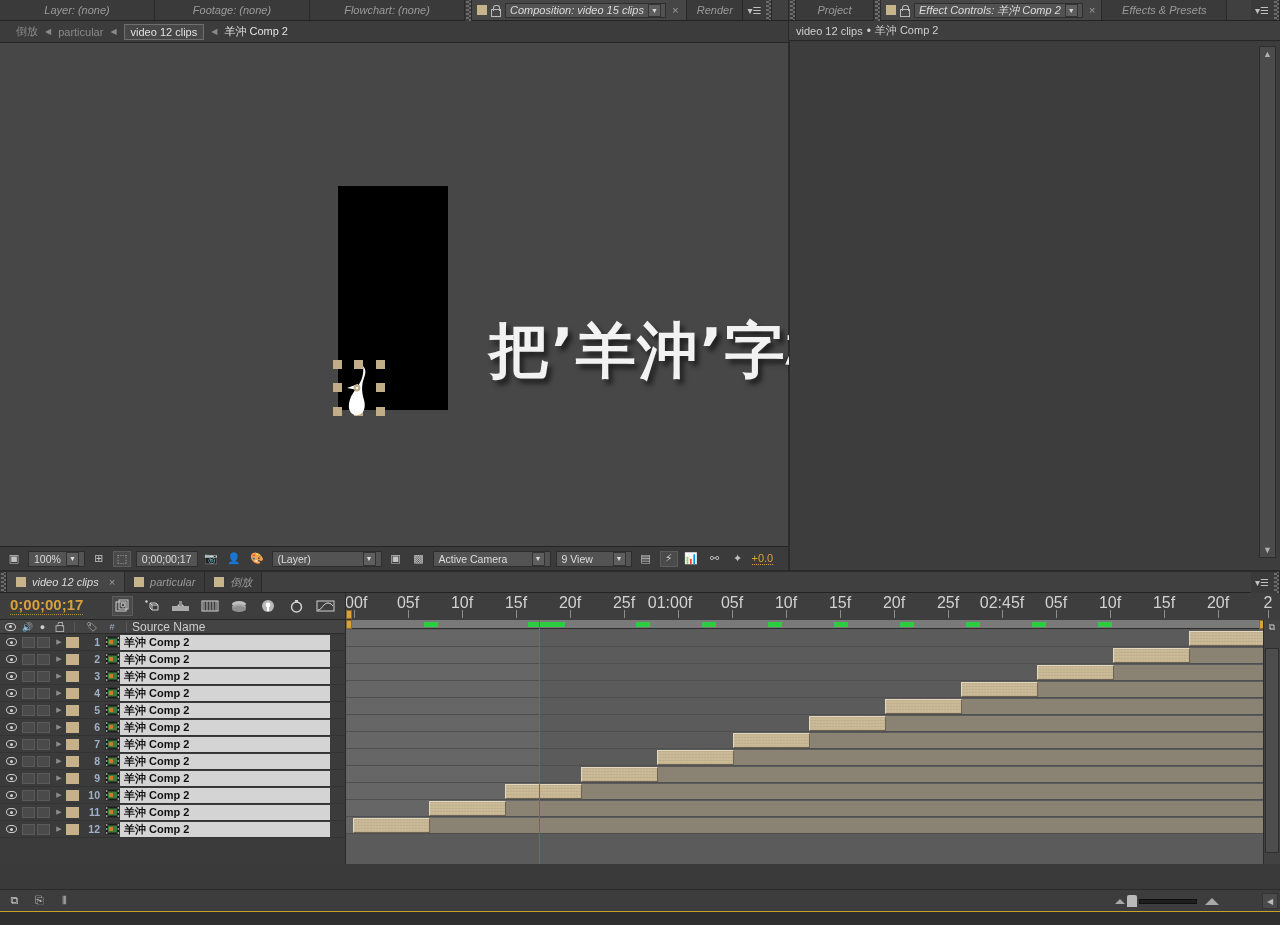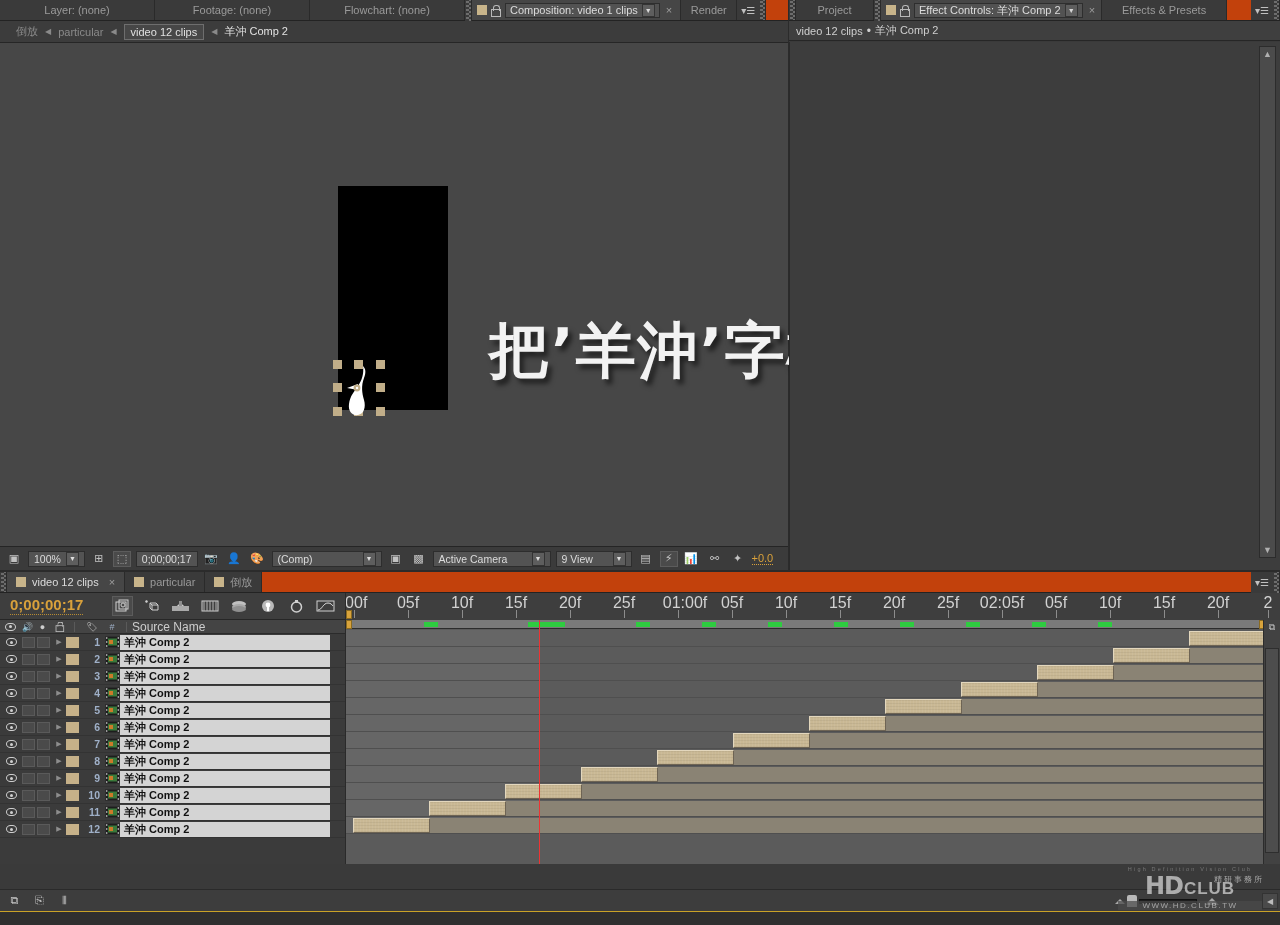--- a/index.html
+++ b/index.html
@@ -6,22 +6,23 @@
   html,body{
     width:1280px; height:925px; overflow:hidden;
     background:#2b2b2b;
     font-family:"Liberation Sans","DejaVu Sans",sans-serif;
     -webkit-font-smoothing:none;
   }
   #app{ position:relative; width:1280px; height:925px; background:#2b2b2b; }
 
   
   .tabbar{
-    height:21px; background:#c2410c; display:flex; align-items:stretch;
+    height:21px; background:#404040; display:flex; align-items:stretch;
     border-bottom:1px solid #232323;
+    font-style:italic;
   }
   .tab{
     display:flex; align-items:center; justify-content:center;
     font-size:11px; color:#9a9a9a; background:#3a3a3a;
     border-right:1px solid #2a2a2a; padding:0 10px; position:relative;
     white-space:nowrap;
   }
   .gripper{
     width:7px; background:
       radial-gradient(circle, #6d6d6d 45%, transparent 46%) 1px 4px/3px 4px repeat-y,
@@ -249,21 +250,21 @@
       <span>Flowchart: (none)</span>
     </div>
 
     <div id="comp-tab-wrap">
       <div class="gripper" style="height:21px;"></div>
       <div class="lockicons">
         <span class="sq-tan"></span>
         <span class="lockglyph"></span>
       </div>
       <div class="selbox">
-        <span>Composition: video 1 clips</span>
+        <span>Composition: video 15 clips</span>
         <span class="dropcaret">▼</span>
       </div>
       <span class="closex">×</span>
     </div>
 
     <div class="tab ltab" style="width:56px;">
       <span>Render</span>
     </div>
     <div class="panelmenu">▾☰</div>
     <div class="gripper"></div>
@@ -314,21 +315,21 @@
     </span>
     <span class="vb-icon">⊞</span>
     <span class="vb-icon" style="background:#4a4a4a;border:1px solid #5c5c5c;">⬚</span>
     <span class="vb-box">
       <span>0;00;00;17</span>
     </span>
     <span class="vb-icon">📷</span>
     <span class="vb-icon">👤</span>
     <span class="vb-icon">🎨</span>
     <span class="vb-box" style="width:110px;">
-      <span>(Comp)</span>
+      <span>(Layer)</span>
       <span class="dd" style="margin-left:auto;">▼</span>
     </span>
     <span class="vb-icon">▣</span>
     <span class="vb-icon">▩</span>
     <span class="vb-box" style="width:118px;">
       <span>Active Camera</span>
       <span class="dd" style="margin-left:auto;">▼</span>
     </span>
     <span class="vb-box" style="width:76px;">
       <span>9 View</span>
@@ -469,33 +470,33 @@
         <span class="rlab" style="left: 62px;">05f</span>
         <span class="rtick" style="left: 62px;"></span>
         <span class="rlab" style="left: 116px;">10f</span>
         <span class="rtick" style="left: 116px;"></span>
         <span class="rlab" style="left: 170px;">15f</span>
         <span class="rtick" style="left: 170px;"></span>
         <span class="rlab" style="left: 224px;">20f</span>
         <span class="rtick" style="left: 224px;"></span>
         <span class="rlab" style="left: 278px;">25f</span>
         <span class="rtick" style="left: 278px;"></span>
-        <span class="rlab" style="left: 339px;">01:00f</span>
+        <span class="rlab" style="left: 324px;">01:00f</span>
         <span class="rtick" style="left: 332px;"></span>
         <span class="rlab" style="left: 386px;">05f</span>
         <span class="rtick" style="left: 386px;"></span>
         <span class="rlab" style="left: 440px;">10f</span>
         <span class="rtick" style="left: 440px;"></span>
         <span class="rlab" style="left: 494px;">15f</span>
         <span class="rtick" style="left: 494px;"></span>
         <span class="rlab" style="left: 548px;">20f</span>
         <span class="rtick" style="left: 548px;"></span>
         <span class="rlab" style="left: 602px;">25f</span>
         <span class="rtick" style="left: 602px;"></span>
-        <span class="rlab" style="left: 656px;">02:05f</span>
+        <span class="rlab" style="left: 656px;">02:45f</span>
         <span class="rtick" style="left: 656px;"></span>
         <span class="rlab" style="left: 710px;">05f</span>
         <span class="rtick" style="left: 710px;"></span>
         <span class="rlab" style="left: 764px;">10f</span>
         <span class="rtick" style="left: 764px;"></span>
         <span class="rlab" style="left: 818px;">15f</span>
         <span class="rtick" style="left: 818px;"></span>
         <span class="rlab" style="left: 872px;">20f</span>
         <span class="rtick" style="left: 872px;"></span>
         <span class="rlab" style="left: 922px;">2</span>
@@ -902,24 +903,15 @@
         <span class="mtn sm"></span>
         <span id="zs-knob"></span>
         <span id="zs-track"></span>
         <span class="mtn" style="margin-left:6px;"></span>
       </div>
       <span id="left-nav">◀</span>
     </div>
 
     <div id="outer-bottom"></div>
 
-    <div id="watermark">
-      <div id="wm-top">High Definition Vision Club</div>
-      <div id="wm-mid">
-        <span id="wm-hd">HD</span>
-        <span id="wm-club">CLUB</span>
-      </div>
-      <div id="wm-cjk">精研事務所</div>
-      <div id="wm-url">WWW.HD.CLUB.TW</div>
-    </div>
   </div>
 
 </div>
 
 </body></html>

